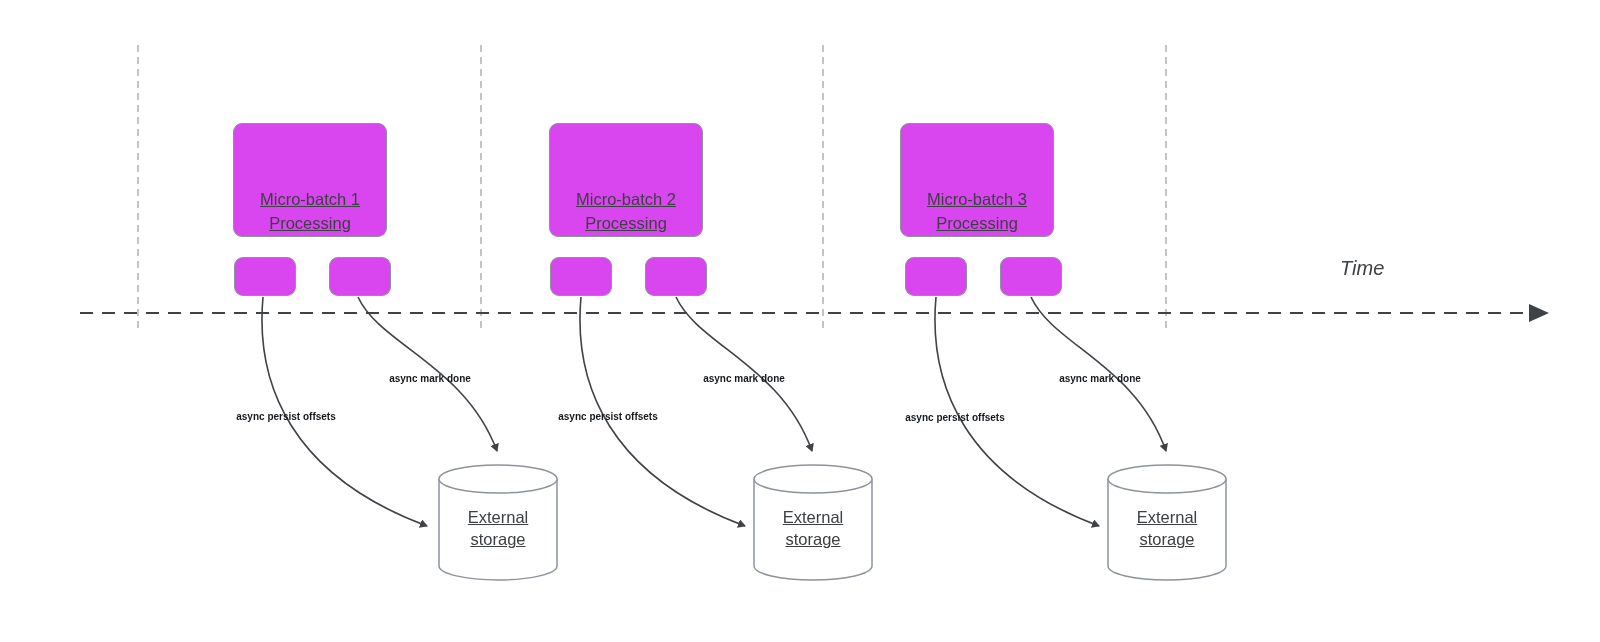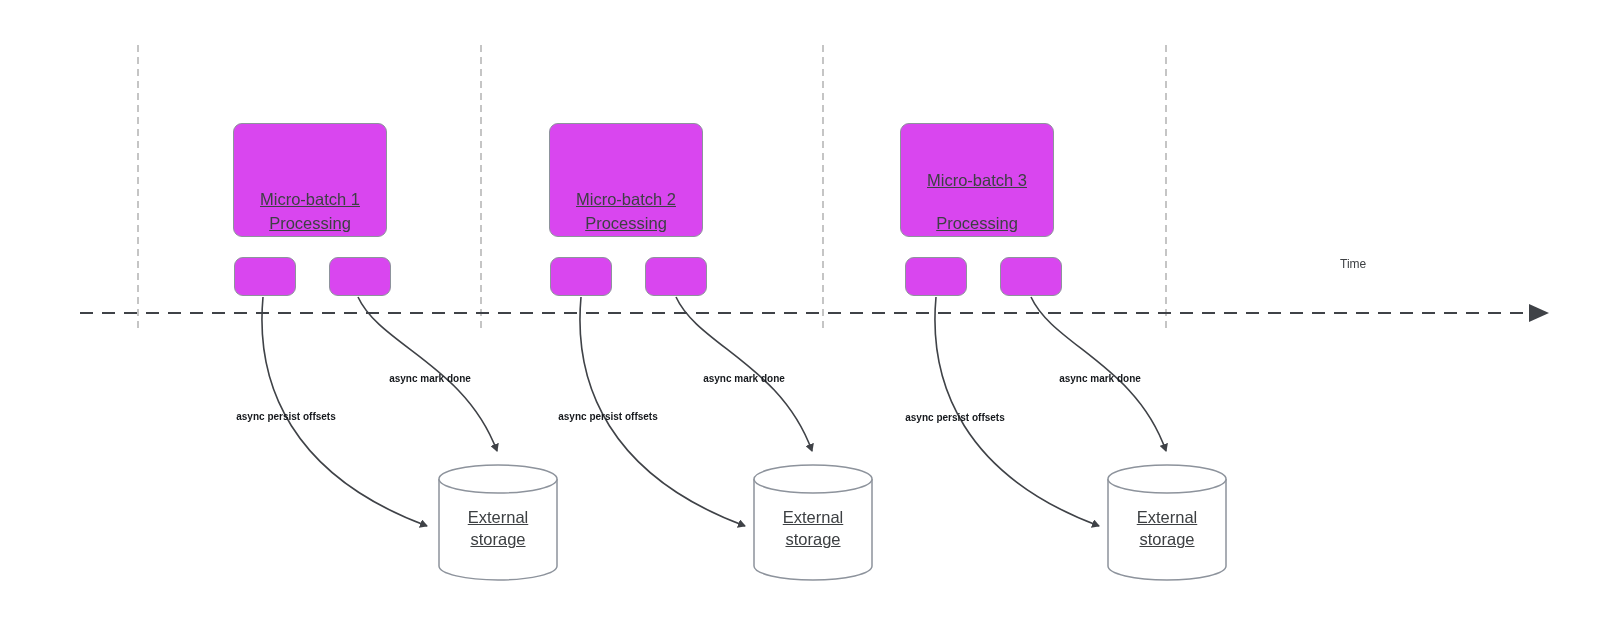--- a/index.html
+++ b/index.html
@@ -55,22 +55,23 @@
     text-align: center;
     color: #3d4043;
     font-size: 16.5px;
     line-height: 1.35;
     text-decoration: underline;
   }
   .time-label {
     position: absolute;
     left: 1340px;
     top: 257px;
-    font-size: 12px;
+    font-size: 20px;
     color: #3d4043;
+    font-style: italic;
   }
 </style>
 </head>
 <body>
 
 <div class="canvas">
 
   <svg class="svg-layer" width="1600" height="642" viewBox="0 0 1600 642" xmlns="http://www.w3.org/2000/svg">
     <defs>
       <marker id="arrowhead" markerWidth="9" markerHeight="9" refX="7" refY="4.5" orient="auto" markerUnits="userSpaceOnUse">
@@ -122,21 +123,21 @@
   <div class="node big" style="left:549px; top:123px;">
     <div>Micro-batch 2</div>
     <div>Processing</div>
   </div>
   <div class="node small" style="left:550px; top:257px;"></div>
   <div class="node small" style="left:645px; top:257px;"></div>
   <div class="arrow-label" style="left:608px; top:411px;">async persist offsets</div>
   <div class="arrow-label" style="left:744px; top:373px;">async mark done</div>
   <div class="storage-text" style="left:813px; top:506px;">External storage</div>
 
-  <div class="node big" style="left:900px; top:123px;gap:19px;">
+  <div class="node big" style="left:900px; top:123px;">
     <div>Micro-batch 3</div>
     <div>Processing</div>
   </div>
   <div class="node small" style="left:905px; top:257px;"></div>
   <div class="node small" style="left:1000px; top:257px;"></div>
   <div class="arrow-label" style="left:955px; top:412px;">async persist offsets</div>
   <div class="arrow-label" style="left:1100px; top:373px;">async mark done</div>
   <div class="storage-text" style="left:1167px; top:506px;">External storage</div>
 
   <div class="time-label">Time</div>

